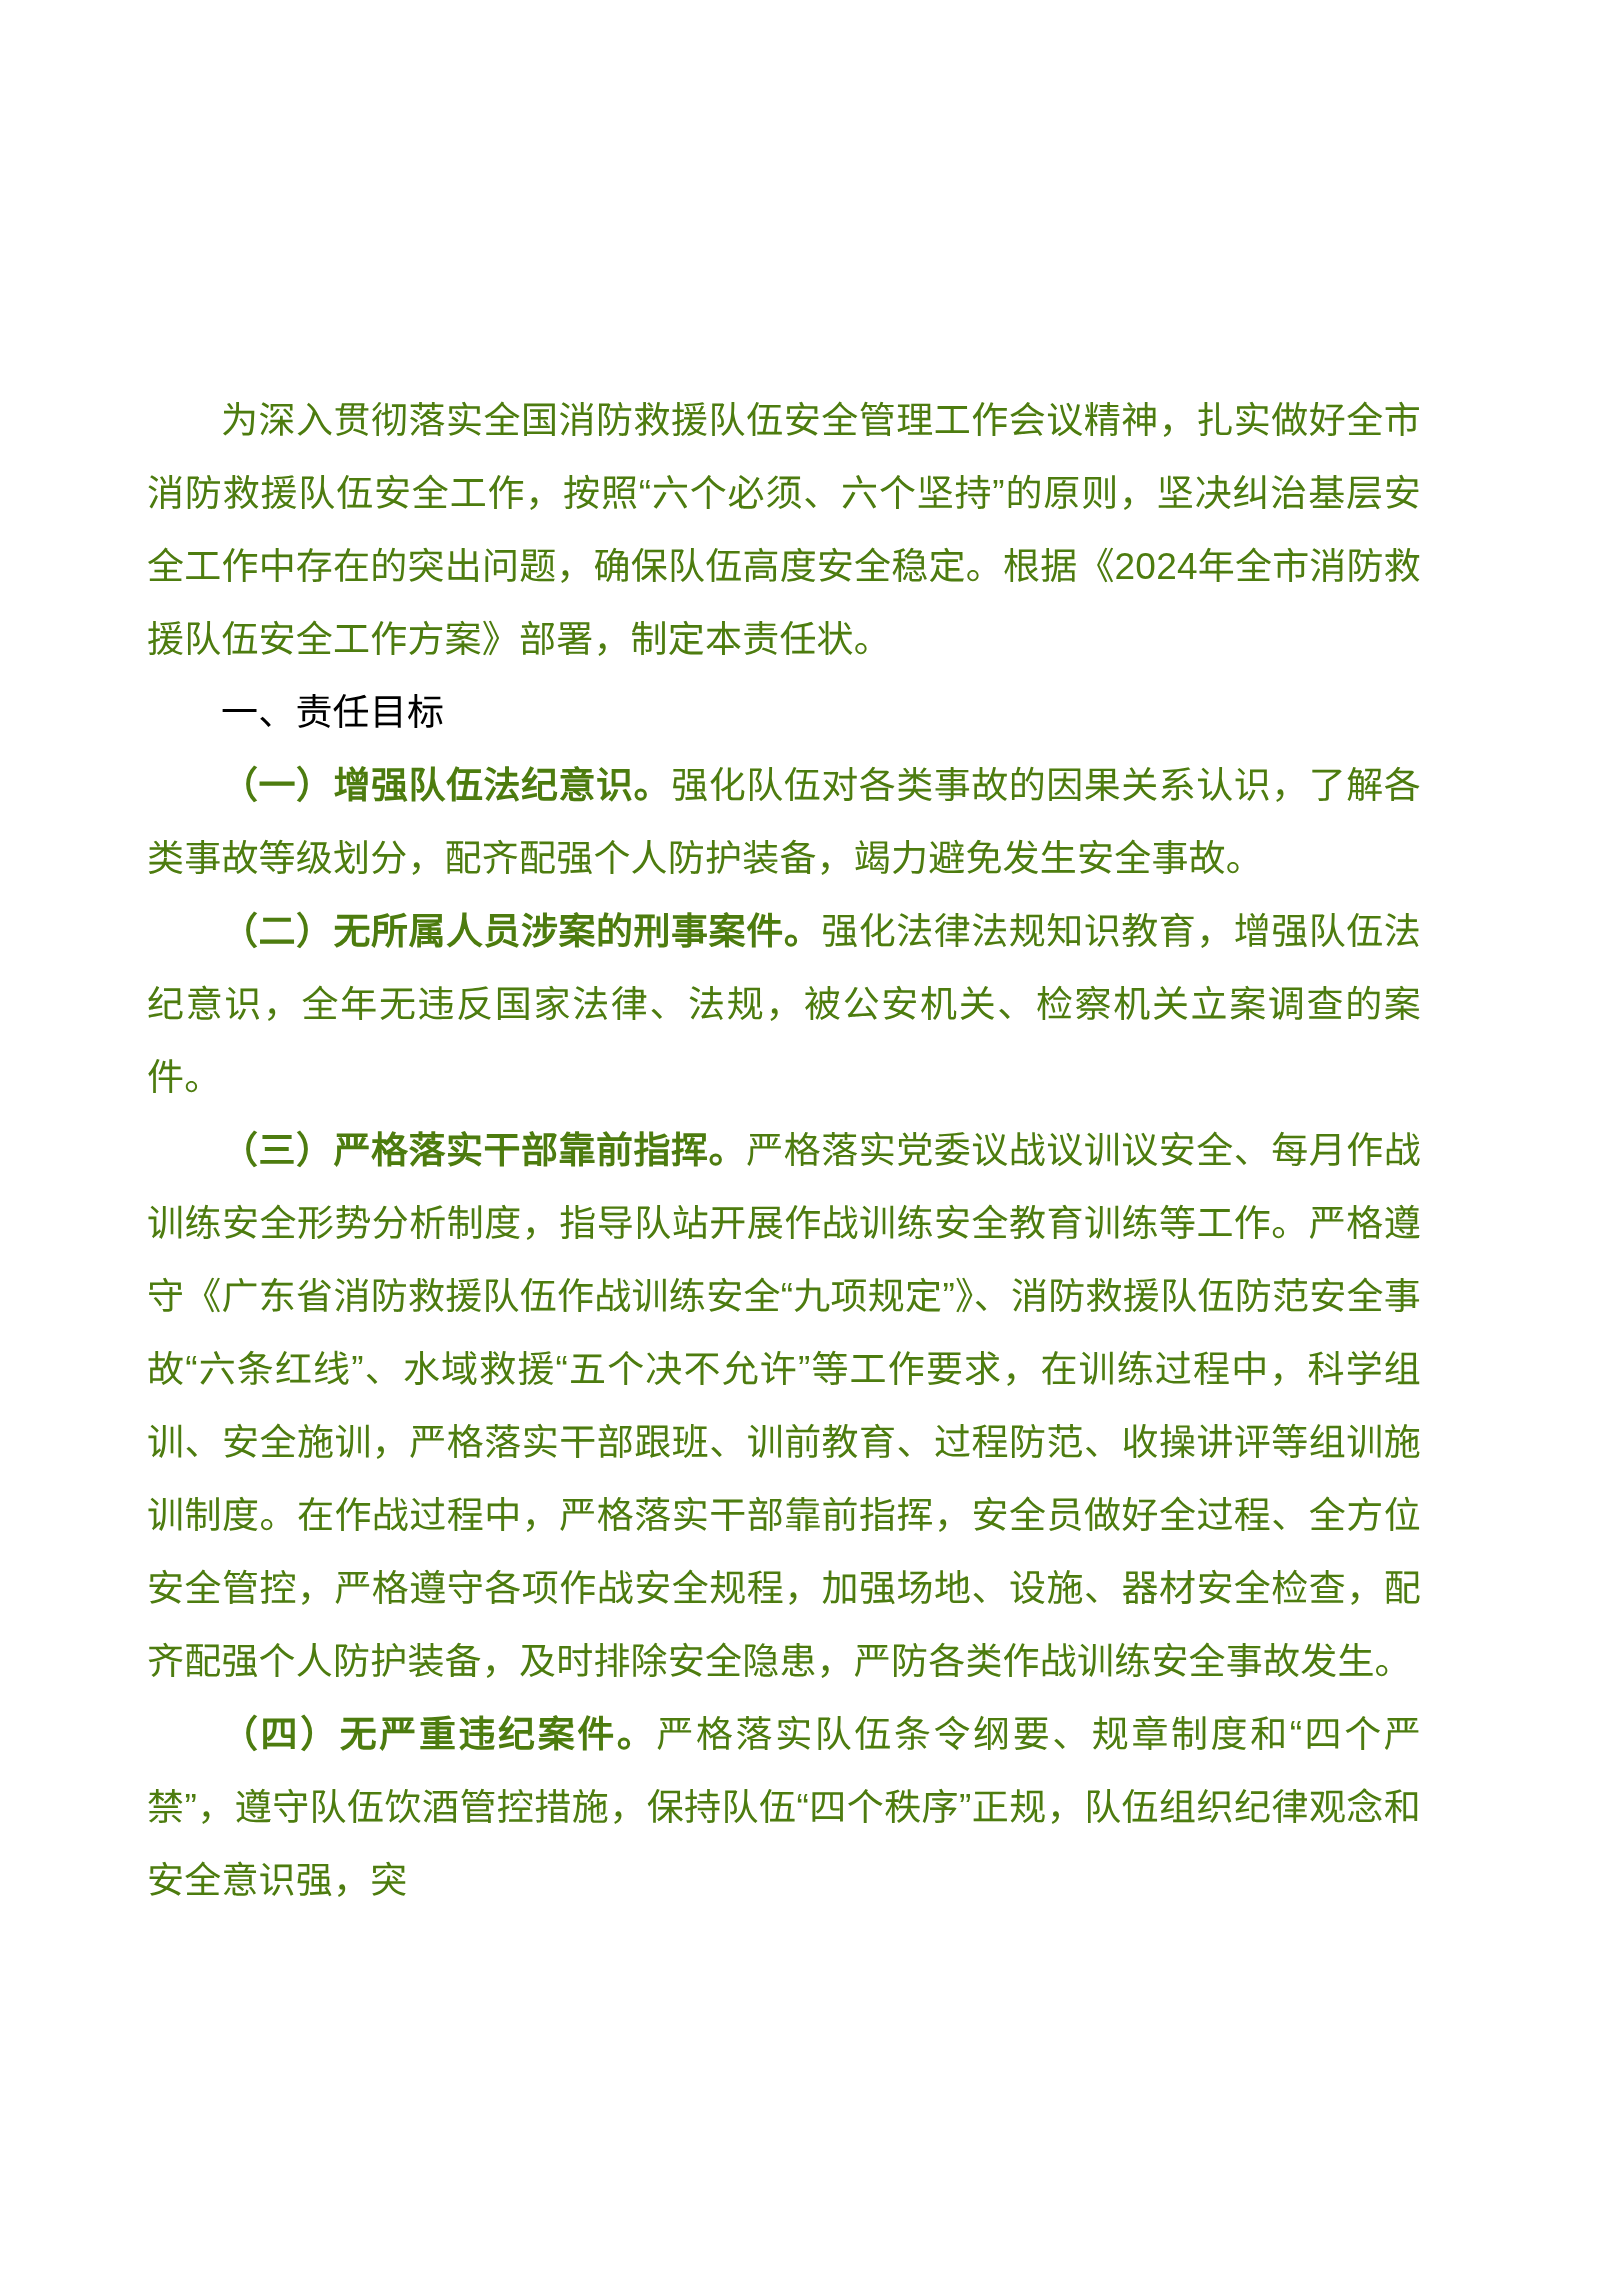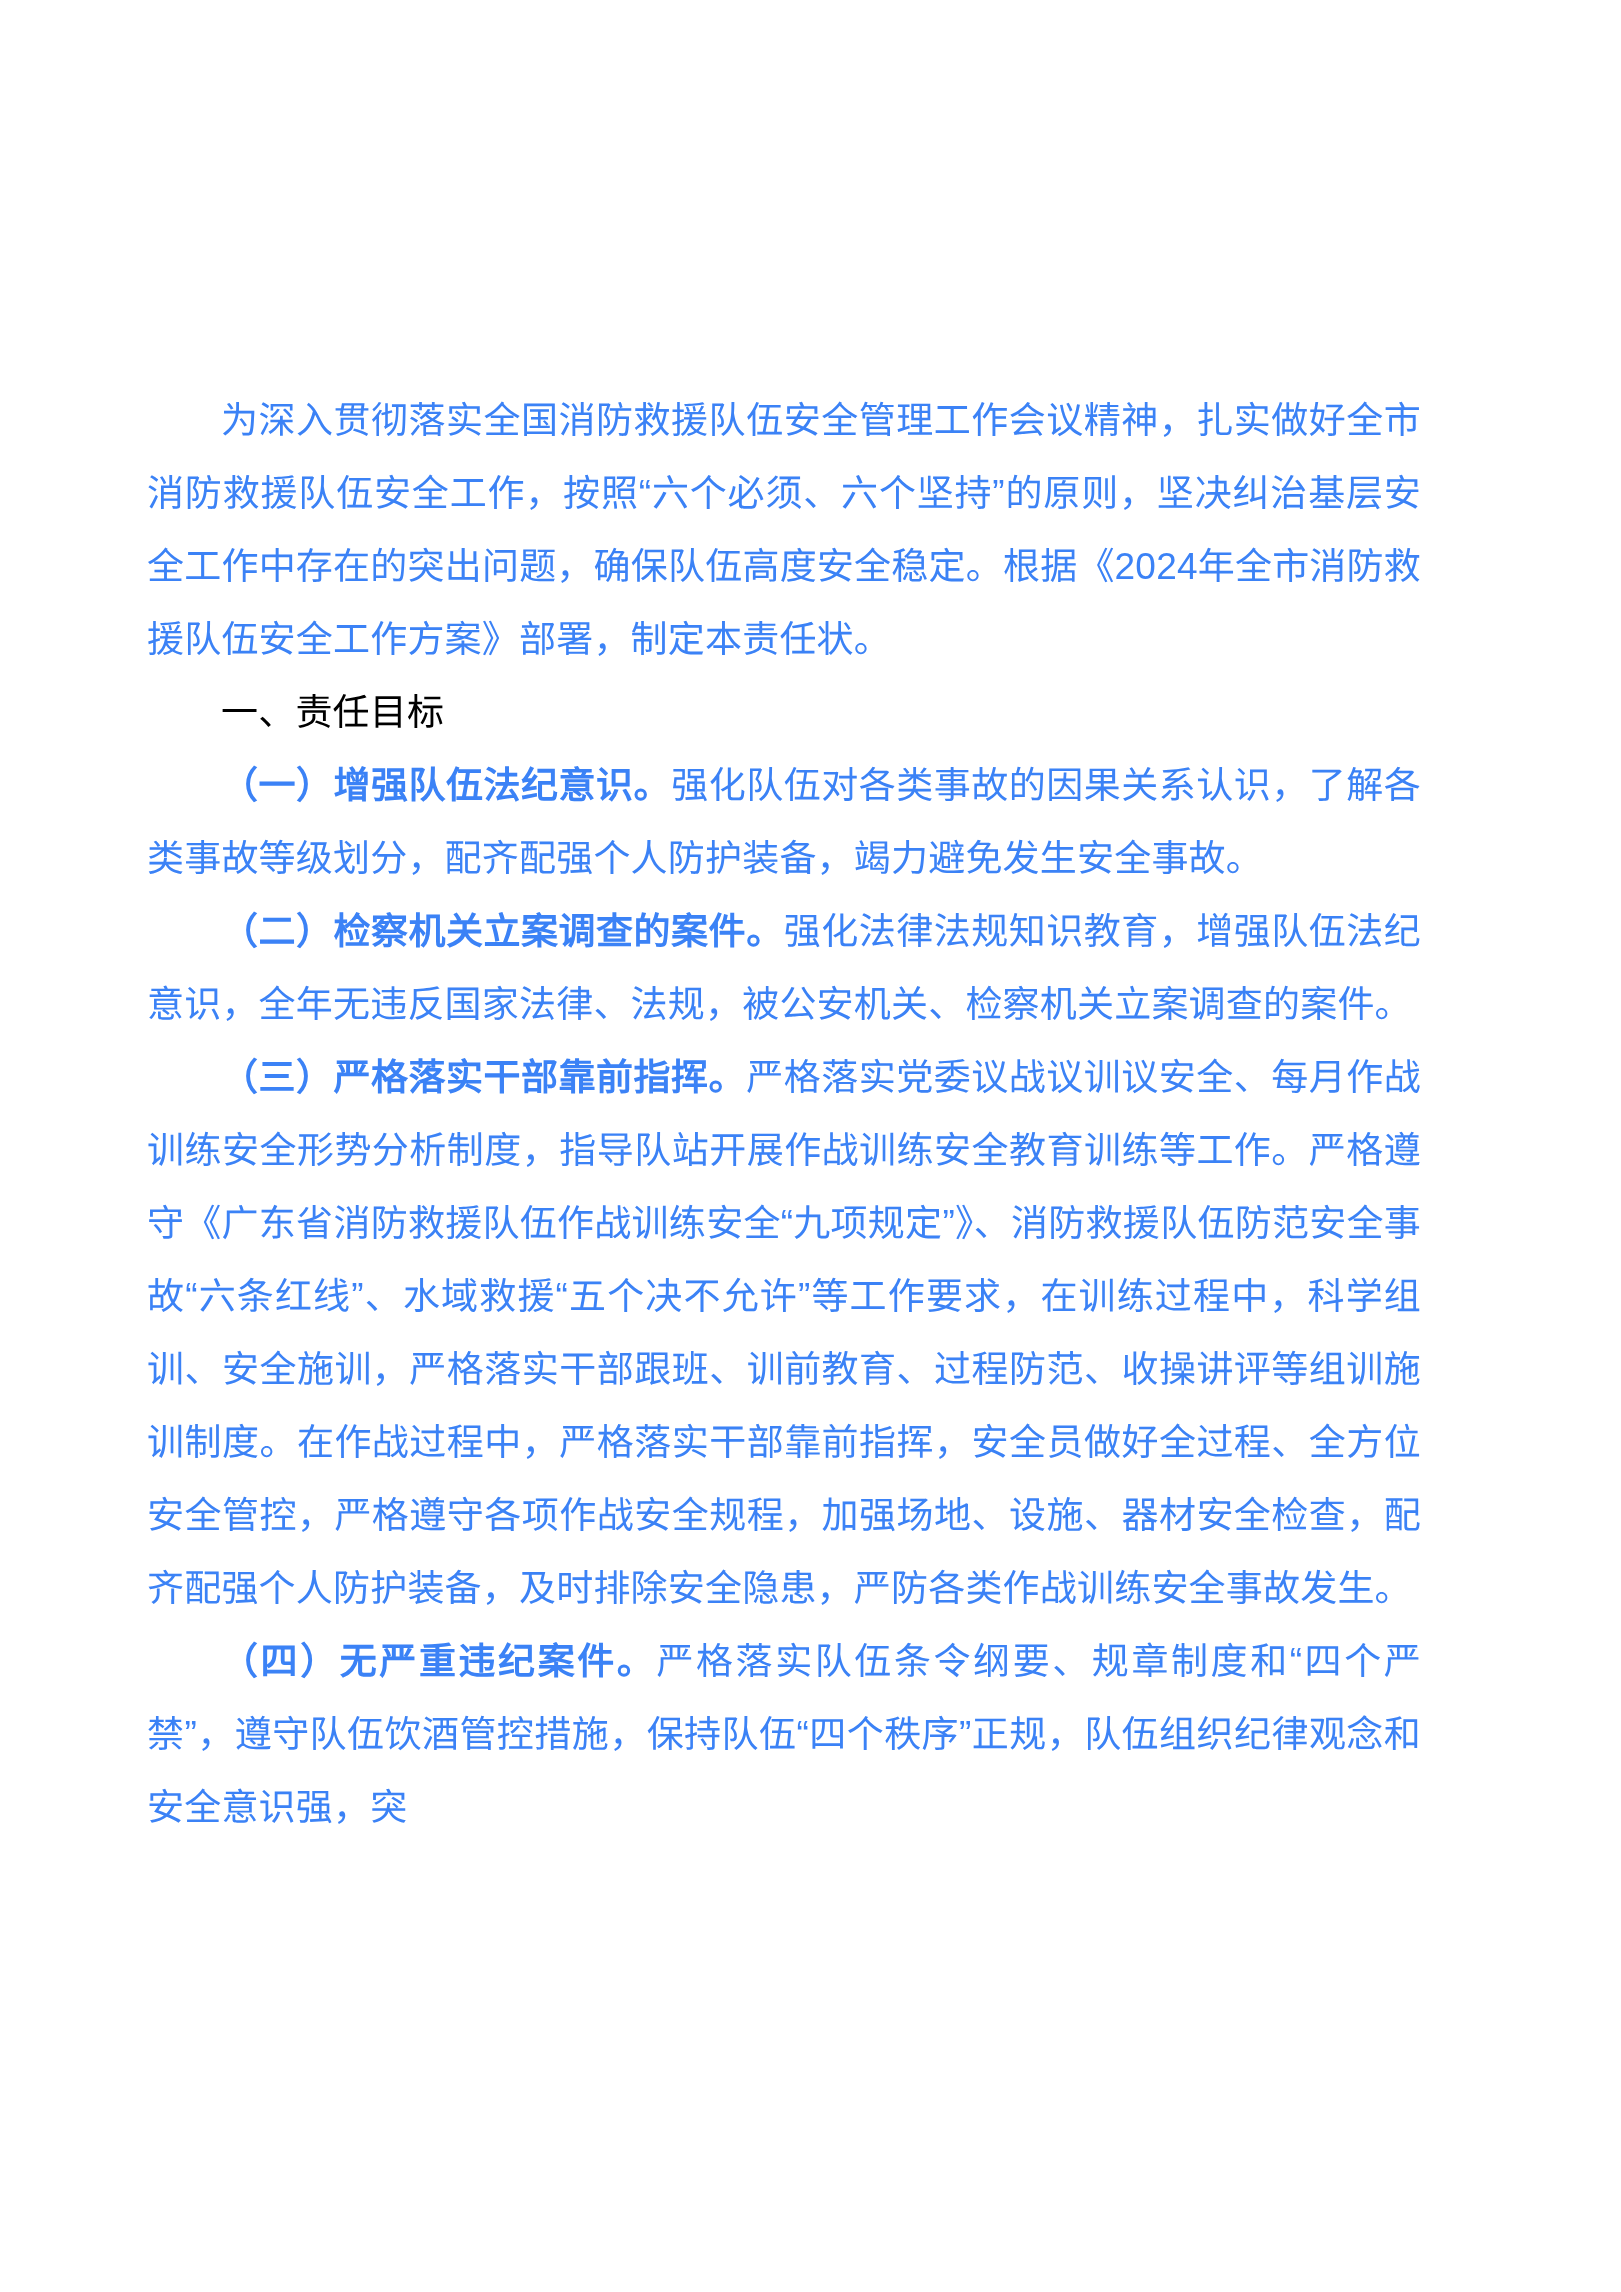--- a/index.html
+++ b/index.html
@@ -24,21 +24,21 @@
     left: 147px;
     top: 384px;
     width: 1274px;
   }
 
   
   .para {
     font-family: "Liberation Sans", "DejaVu Sans", sans-serif;
     font-size: 37px;
     line-height: 73px;
-    color: #3b82f6;
+    color: #4d7c0f;
     text-align: justify;
     text-justify: inter-ideograph;
     text-indent: 2em;
     margin: 0;
     letter-spacing: 0.2px;
     word-break: break-all;
     -webkit-font-smoothing: antialiased;
   }
 
   
@@ -68,21 +68,21 @@
 <div class="page">
 
   <div class="doc-body">
 
     <p class="para">为深入贯彻落实全国消防救援队伍安全管理工作会议精神，扎实做好全市消防救援队伍安全工作，按照“六个必须、六个坚持”的原则，坚决纠治基层安全工作中存在的突出问题，确保队伍高度安全稳定。根据《2024年全市消防救援队伍安全工作方案》部署，制定本责任状。</p>
 
     <p class="section-heading">一、责任目标</p>
 
     <p class="para clause"><span class="lead">（一）</span><span class="lead">增强队伍法纪意识。</span><span>强化队伍对各类事故的因果关系认识，了解各类事故等级划分，配齐配强个人防护装备，竭力避免发生安全事故。</span></p>
 
-    <p class="para clause"><span class="lead">（二）</span><span class="lead">检察机关立案调查的案件。</span><span>强化法律法规知识教育，增强队伍法纪意识，全年无违反国家法律、法规，被公安机关、检察机关立案调查的案件。</span></p>
+    <p class="para clause"><span class="lead">（二）</span><span class="lead">无所属人员涉案的刑事案件。</span><span>强化法律法规知识教育，增强队伍法纪意识，全年无违反国家法律、法规，被公安机关、检察机关立案调查的案件。</span></p>
 
     <p class="para clause"><span class="lead">（三）</span><span class="lead">严格落实干部靠前指挥。</span><span>严格落实党委议战议训议安全、每月作战训练安全形势分析制度，指导队站开展作战训练安全教育训练等工作。严格遵守《广东省消防救援队伍作战训练安全“九项规定”》、消防救援队伍防范安全事故“六条红线”、水域救援“五个决不允许”等工作要求，在训练过程中，科学组训、安全施训，严格落实干部跟班、训前教育、过程防范、收操讲评等组训施训制度。在作战过程中，严格落实干部靠前指挥，安全员做好全过程、全方位安全管控，严格遵守各项作战安全规程，加强场地、设施、器材安全检查，配齐配强个人防护装备，及时排除安全隐患，严防各类作战训练安全事故发生。</span></p>
 
     <p class="para clause"><span class="lead">（四）</span><span class="lead">无严重违纪案件。</span><span>严格落实队伍条令纲要、规章制度和“四个严禁”，遵守队伍饮酒管控措施，保持队伍“四个秩序”正规，队伍组织纪律观念和安全意识强，突</span></p>
 
   </div>
 
 </div>
 
 

